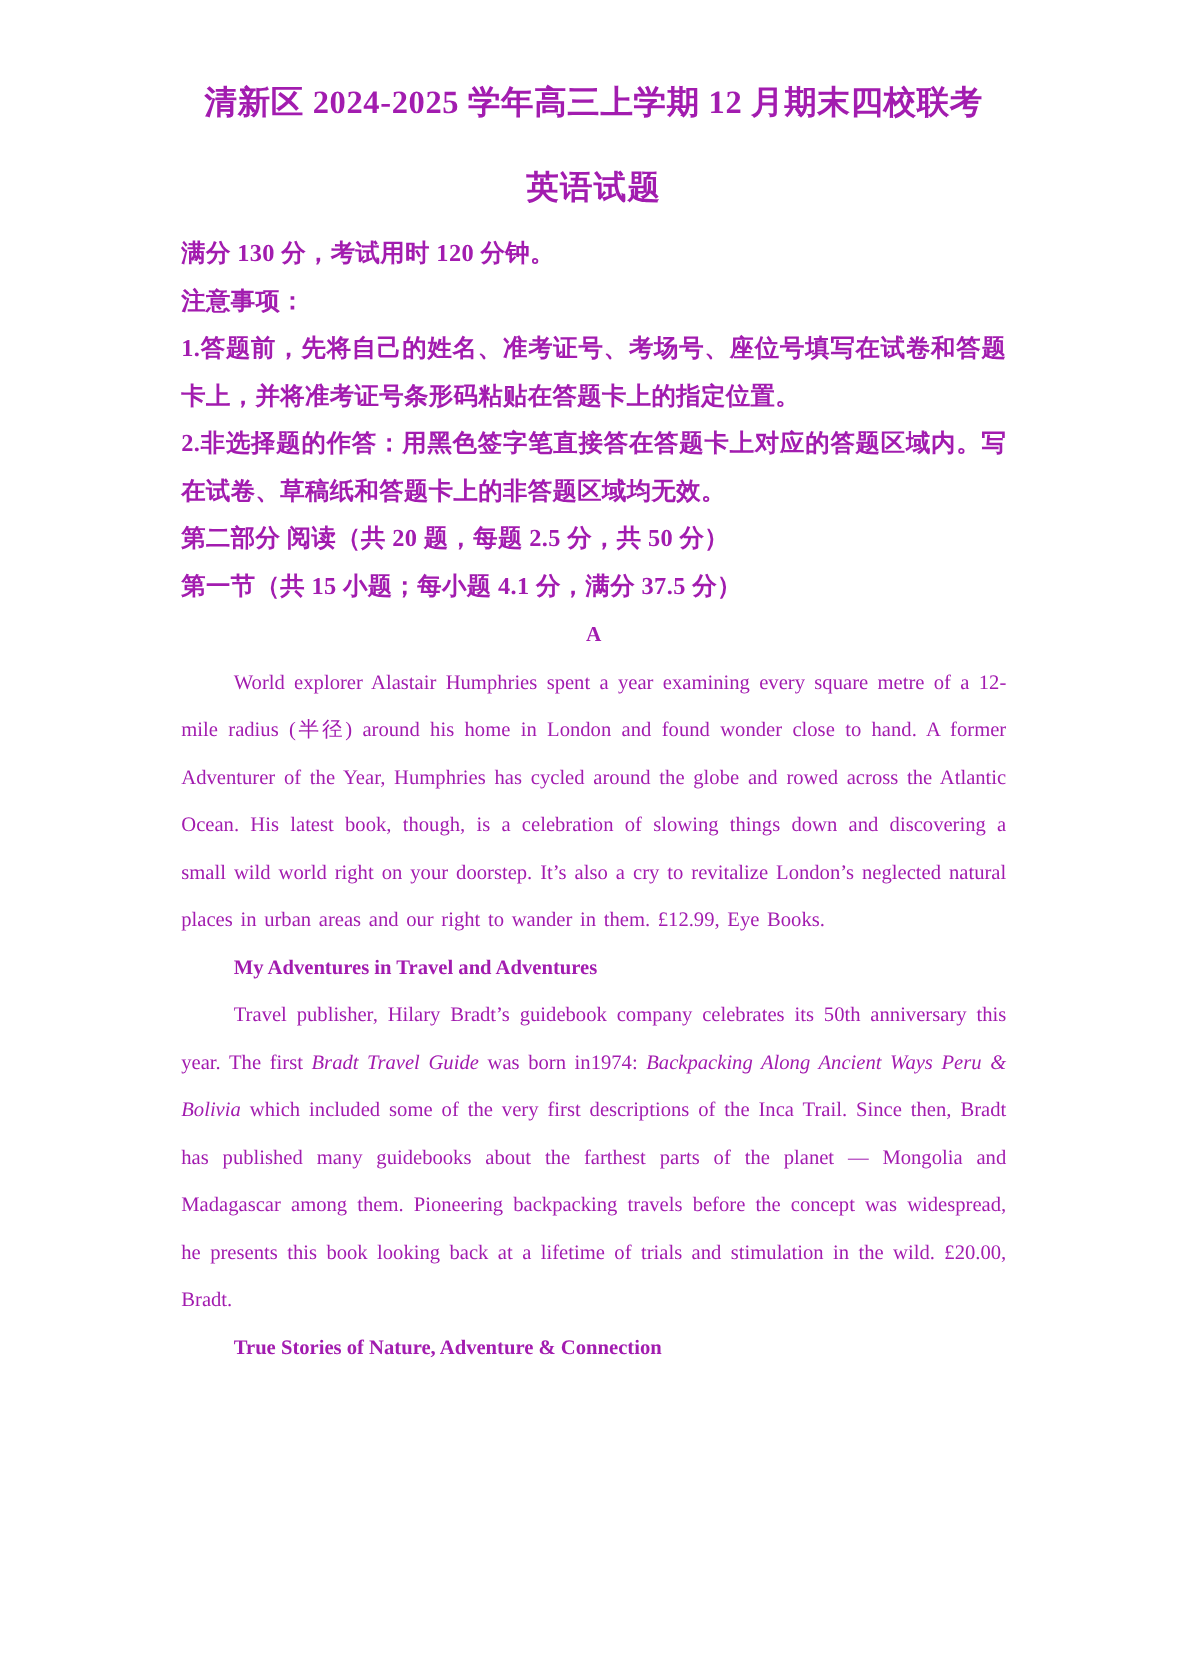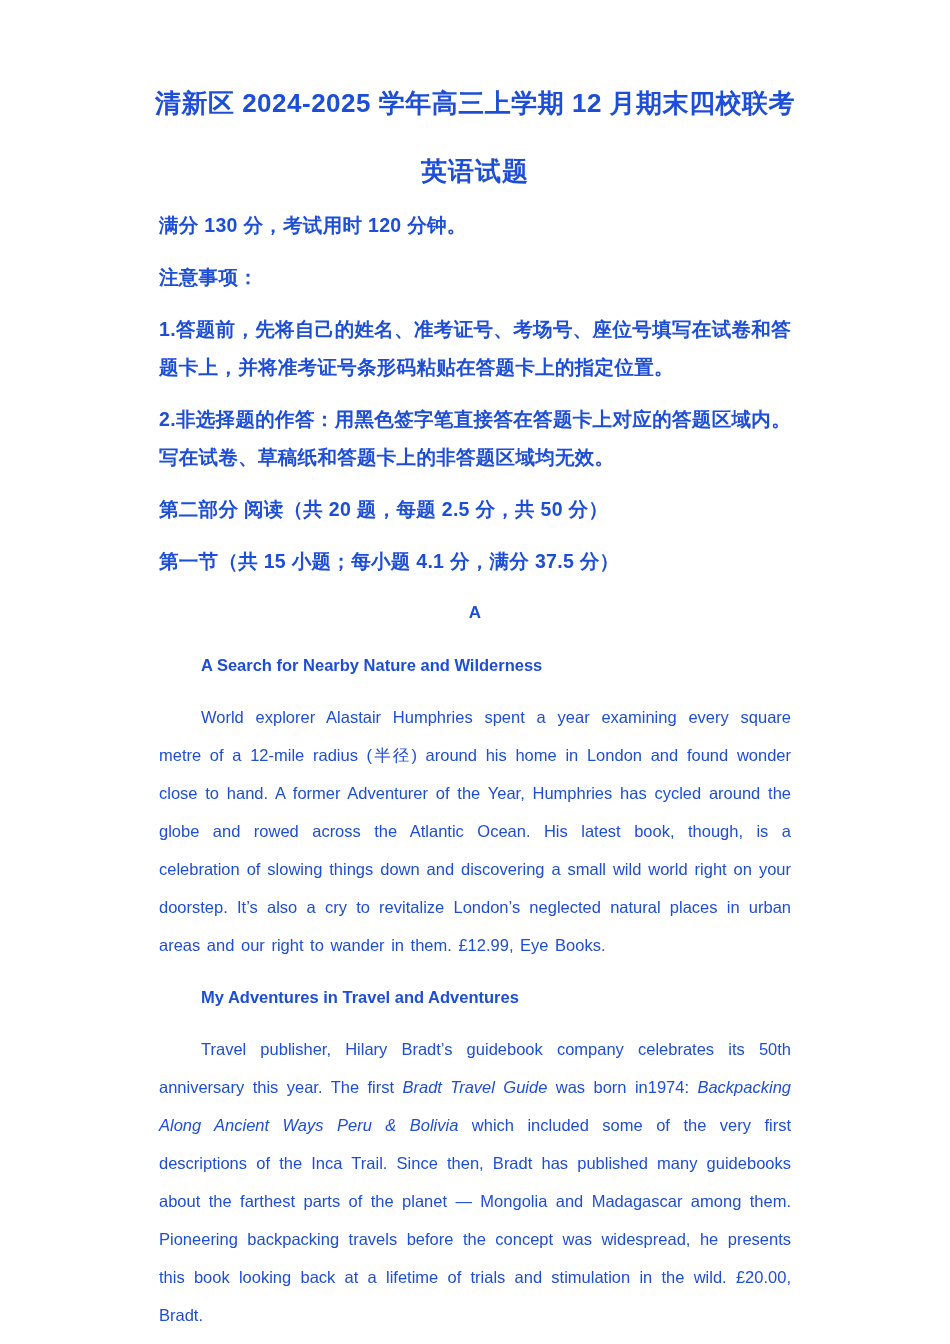--- a/index.html
+++ b/index.html
@@ -6,42 +6,42 @@
     margin: 0;
     padding: 0;
     background: #ffffff;
   }
   .page {
     position: relative;
     width: 950px;
     height: 1344px;
     box-sizing: border-box;
     background: #ffffff;
-    color: #1d4ed8;
-    padding: 87px 145px 0 145px;
+    color: #a21caf;
+    padding: 66px 145px 0 145px;
     overflow: hidden;
-    font-family: Liberation Sans, sans-serif;
+    font-family: Liberation Serif, serif;
   }
   .exam-title {
     margin: 0 0 36px 0;
     text-align: center;
     font-size: 26px;
     line-height: 32px;
     font-weight: bold;
     letter-spacing: 0.5px;
   }
   .exam-subtitle {
     margin: 0 0 19px 0;
     text-align: center;
     font-size: 26px;
     line-height: 32px;
     font-weight: bold;
     letter-spacing: 1px;
   }
-  p { margin: 14px; }
+  p { margin: 0; }
   .zh {
     font-size: 19.5px;
     line-height: 38px;
     font-weight: bold;
     text-align: justify;
     letter-spacing: 0.3px;
   }
   .en {
     font-size: 16.5px;
     line-height: 38px;
@@ -83,21 +83,20 @@
   <p class="zh">2.非选择题的作答：用黑色签字笔直接答在答题卡上对应的答题区域内。写在试卷、草稿纸和答题卡上的非答题区域均无效。</p>
 
   <p class="zh">第二部分 阅读（共 20 题，每题 2.5 分，共 50 分）</p>
 
   <p class="zh">第一节（共 15 小题；每小题 4.1 分，满分 37.5 分）</p>
 
 
   <p class="passage-label">A</p>
 
 
-  <p class="en-heading">A Search for Nearby Nature and Wilderness</p>
 
   <p class="en indent">World explorer Alastair Humphries spent a year examining every square metre of a 12-mile radius (半径) around his home in London and found wonder close to hand. A former Adventurer of the Year, Humphries has cycled around the globe and rowed across the Atlantic Ocean. His latest book, though, is a celebration of slowing things down and discovering a small wild world right on your doorstep. It’s also a cry to revitalize London’s neglected natural places in urban areas and our right to wander in them. £12.99, Eye Books.</p>
 
   <p class="en-heading">My Adventures in Travel and Adventures</p>
 
   <p class="en indent"><span>Travel publisher, Hilary Bradt’s guidebook company celebrates its 50th anniversary this year. The first </span><span class="italic-title">Bradt Travel Guide</span><span> was born in1974: </span><span class="italic-title">Backpacking Along Ancient Ways Peru &amp; Bolivia</span><span> which included some of the very first descriptions of the Inca Trail. Since then, Bradt has published many guidebooks about the farthest parts of the planet — Mongolia and Madagascar among them. Pioneering backpacking travels before the concept was widespread, he presents this book looking back at a lifetime of trials and stimulation in the wild. £20.00, Bradt.</span></p>
 
   <p class="en-heading">True Stories of Nature, Adventure &amp; Connection</p>
 
 </div>

